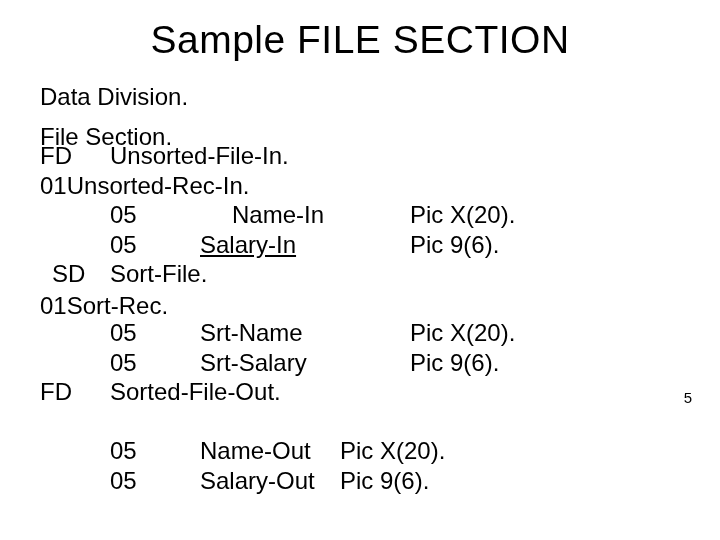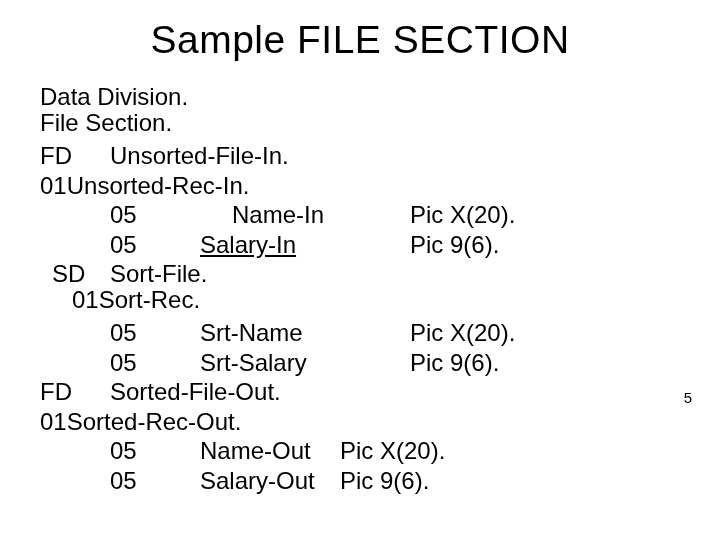--- a/index.html
+++ b/index.html
@@ -44,28 +44,27 @@
     font-size: 15px;
   }
 </style>
 </head>
 <body>
 
 <div class="slide">
   <div class="title">Sample FILE SECTION</div>
   <div class="body" style="white-space: normal; height: 413px; width: 640px;">
       <div style="position: absolute; left: 0px; top: 0px; height: 29.5px; white-space: pre;"><span>Data Division.</span></div>
-      <div style="position: absolute; left: 0px; top: 26px; height: 29.5px; white-space: pre;"><span>File Section.</span></div>
+      <div style="position: absolute; left: 0px; top: 40px; height: 29.5px; white-space: pre;"><span>File Section.</span></div>
       <div style="position: absolute; left: 0px; top: 59px; height: 29.5px; white-space: pre;"><span style="position: absolute; left: 0px;">FD</span><span style="position: absolute; left: 70px;">Unsorted-File-In.</span></div>
       <div style="position: absolute; left: 0px; top: 88.5px; height: 29.5px; white-space: pre;"><span>01Unsorted-Rec-In.</span></div>
       <div style="position: absolute; left: 0px; top: 118px; height: 29.5px; white-space: pre;"><span style="position: absolute; left: 70px;">05</span><span style="position: absolute; left: 160px; margin-left: 32px;">Name-In</span><span style="position: absolute; left: 370px;">Pic X(20).</span></div>
       <div style="position: absolute; left: 0px; top: 147.5px; height: 29.5px; white-space: pre;"><span style="position: absolute; left: 70px;">05</span><span style="position: absolute; left: 160px; text-decoration: underline;">Salary-In</span><span style="position: absolute; left: 370px;">Pic 9(6).</span></div>
       <div style="position: absolute; left: 0px; top: 177px; height: 29.5px; white-space: pre;"><span style="position: absolute; left: 12px;">SD</span><span style="position: absolute; left: 70px;">Sort-File.</span></div>
-      <div style="position: absolute; left: 0px; top: 203px; height: 29.5px; white-space: pre; margin-left: 32px;"><span>01Sort-Rec.</span></div>
+      <div style="position: absolute; left: 0px; top: 209px; height: 29.5px; white-space: pre;"><span>01Sort-Rec.</span></div>
       <div style="position: absolute; left: 0px; top: 236px; height: 29.5px; white-space: pre;"><span style="position: absolute; left: 70px;">05</span><span style="position: absolute; left: 160px;">Srt-Name</span><span style="position: absolute; left: 370px;">Pic X(20).</span></div>
       <div style="position: absolute; left: 0px; top: 265.5px; height: 29.5px; white-space: pre;"><span style="position: absolute; left: 70px;">05</span><span style="position: absolute; left: 160px;">Srt-Salary</span><span style="position: absolute; left: 370px;">Pic 9(6).</span></div>
       <div style="position: absolute; left: 0px; top: 295px; height: 29.5px; white-space: pre;"><span style="position: absolute; left: 0px;">FD</span><span style="position: absolute; left: 70px;">Sorted-File-Out.</span></div>
-      <div style="position: absolute; left: 0px; top: 324.5px; height: 29.5px; white-space: pre;"><span>01Sorted-Rec-Out.</span></div>
       <div style="position: absolute; left: 0px; top: 354px; height: 29.5px; white-space: pre;"><span style="position: absolute; left: 70px;">05</span><span style="position: absolute; left: 160px;">Name-Out</span><span style="position: absolute; left: 300px;">Pic X(20).</span></div>
       <div style="position: absolute; left: 0px; top: 383.5px; height: 29.5px; white-space: pre;"><span style="position: absolute; left: 70px;">05</span><span style="position: absolute; left: 160px;">Salary-Out</span><span style="position: absolute; left: 300px;">Pic 9(6).</span></div>
     </div>
   <div class="pagenum">5</div>
 </div>
 
 </body></html>

